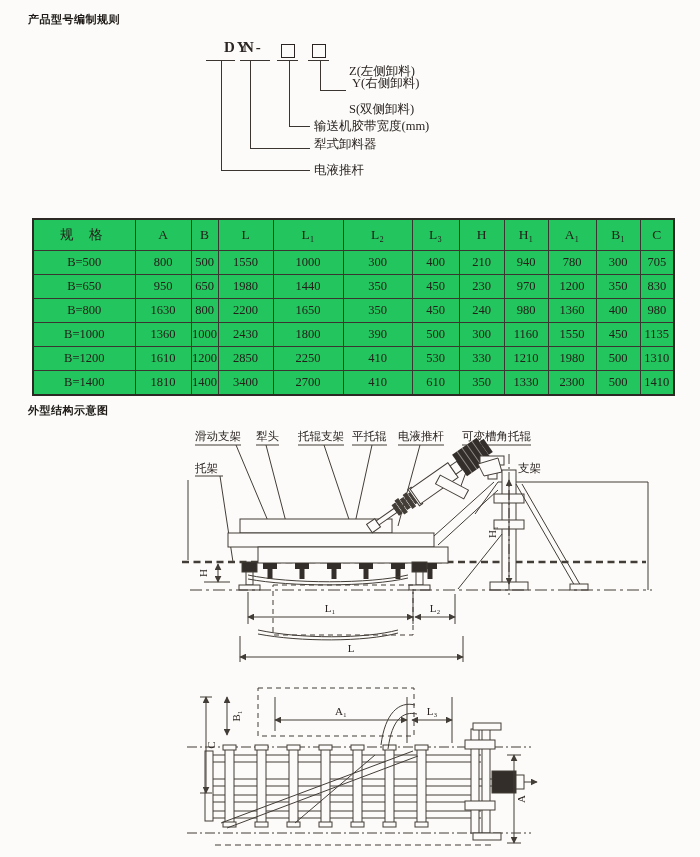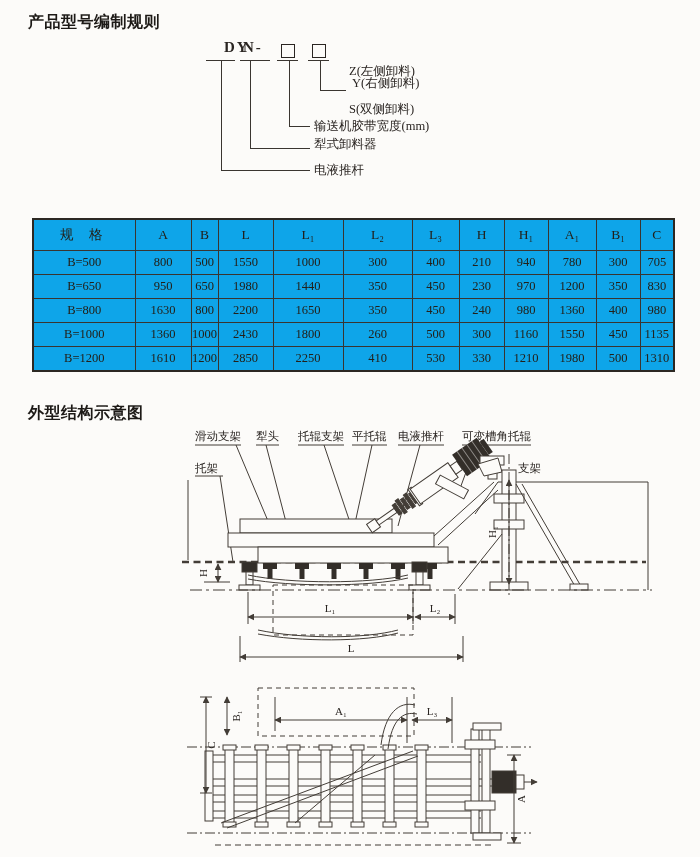--- a/index.html
+++ b/index.html
@@ -3,30 +3,30 @@
 <meta charset="utf-8">
 <style>
   html,body{margin:0;padding:0;background:#ffffff;}
   .page{
     position:relative;width:700px;height:857px;background:#fcfbf9;
     font-family:"Liberation Serif",serif;color:#2a2522;overflow:hidden;
   }
   .abs{position:absolute;}
   .sec-title{
     font-family:"Liberation Sans",sans-serif;font-weight:bold;
-    font-size:16px;color:#1d1a17;letter-spacing:.5px;
+    font-size:11px;color:#1d1a17;letter-spacing:.5px;
   }
   
   .code-text{font-size:15px;font-weight:bold;letter-spacing:2px;color:#2a2522;}
   .code-box{width:12px;height:12px;border:1.4px solid #2a2522;display:inline-block;background:transparent;}
   .hline{background:#3a3530;height:1px;}
   .vline{background:#3a3530;width:1px;}
   .code-label{font-size:12.5px;color:#2a2522;white-space:nowrap;}
   
-  table.spec{border-collapse:collapse;table-layout:fixed;width:641px;background:#0ea5e9;}
+  table.spec{border-collapse:collapse;table-layout:fixed;width:641px;background:#22c55e;}
   table.spec th,table.spec td{
     border:1px solid #3a3530;text-align:center;vertical-align:middle;
     font-size:12.5px;color:#232019;padding:0;overflow:hidden;white-space:nowrap;
   }
   table.spec{border:2px solid #2c2823;}
   table.spec th{height:30px;font-weight:normal;font-size:13.5px;}
   table.spec td{height:23px;}
   th.spec-head{letter-spacing:6px;}
   
   .dwg-label{font-size:11.5px;fill:#2a2522;}
@@ -142,41 +142,55 @@
           <td>1360</td>
           <td>400</td>
           <td>980</td>
         </tr>
         <tr>
           <td>B=1000</td>
           <td>1360</td>
           <td>1000</td>
           <td>2430</td>
           <td>1800</td>
-          <td>260</td>
+          <td>390</td>
           <td>500</td>
           <td>300</td>
           <td>1160</td>
           <td>1550</td>
           <td>450</td>
           <td>1135</td>
         </tr>
         <tr>
           <td>B=1200</td>
           <td>1610</td>
           <td>1200</td>
           <td>2850</td>
           <td>2250</td>
           <td>410</td>
           <td>530</td>
           <td>330</td>
           <td>1210</td>
           <td>1980</td>
           <td>500</td>
           <td>1310</td>
+        </tr>
+        <tr>
+          <td>B=1400</td>
+          <td>1810</td>
+          <td>1400</td>
+          <td>3400</td>
+          <td>2700</td>
+          <td>410</td>
+          <td>610</td>
+          <td>350</td>
+          <td>1330</td>
+          <td>2300</td>
+          <td>500</td>
+          <td>1410</td>
         </tr>
       </tbody>
   </table>
 
   <div class="abs sec-title" style="left:28px;top:403px;">外型结构示意图</div>
 
   <svg class="abs" style="left:140px;top:424px;" width="520" height="250" viewBox="0 0 520 250">
     <defs>
       <marker id="arr" viewBox="0 0 10 10" refX="9" refY="5" markerWidth="7" markerHeight="7" orient="auto-start-reverse">
         <path d="M0,0L10,5L0,10z" fill="#433d37"></path>

